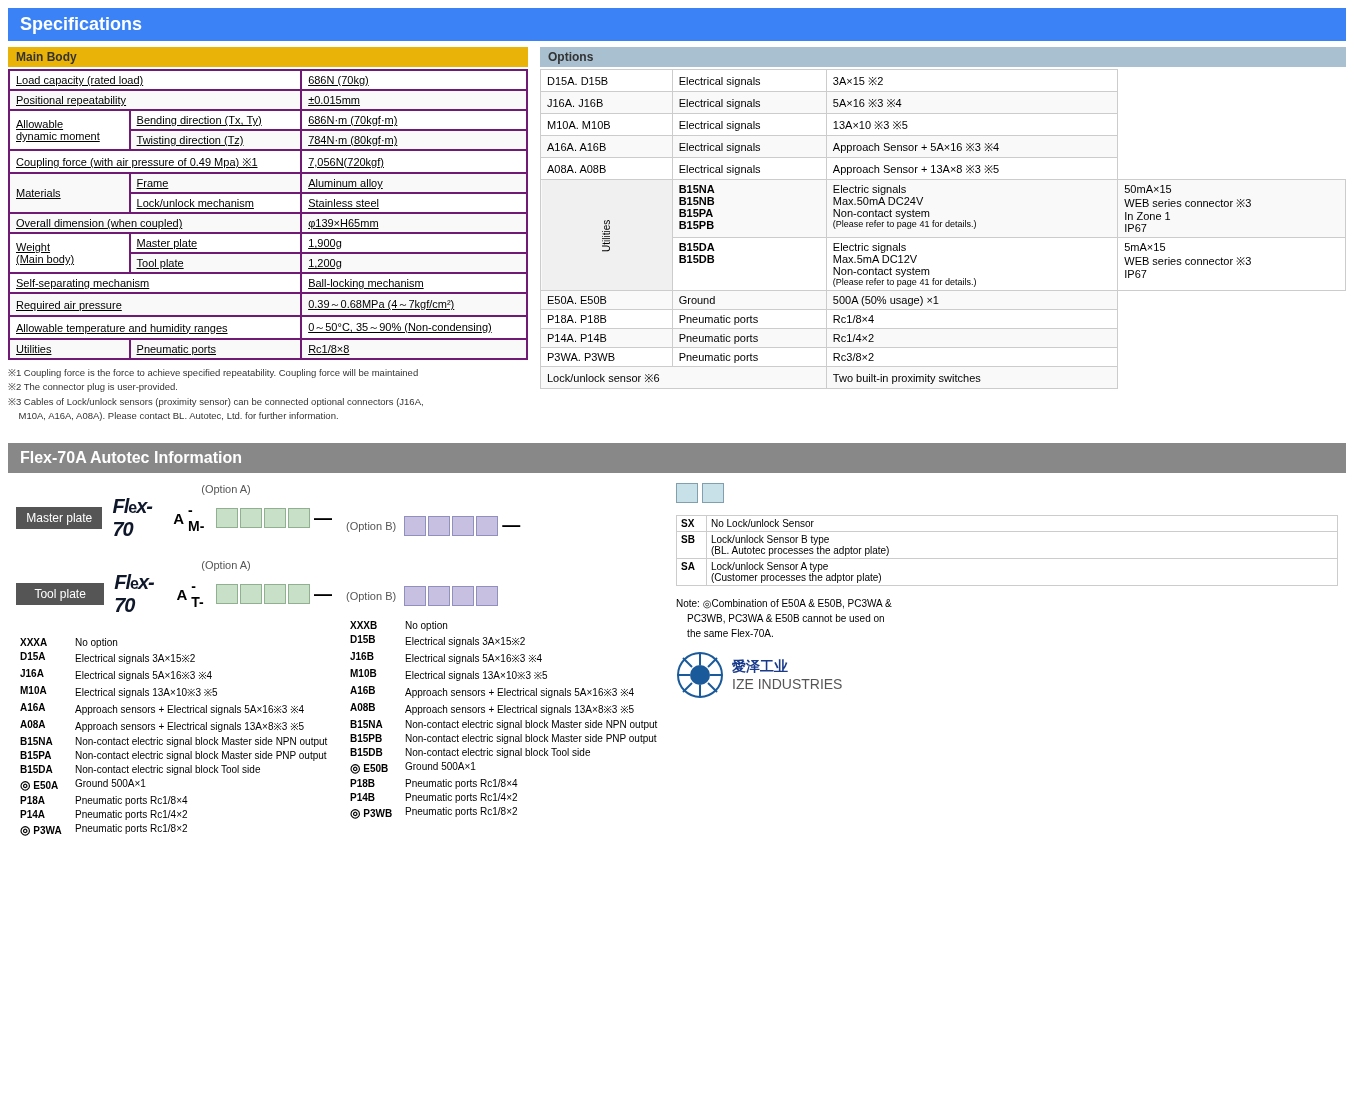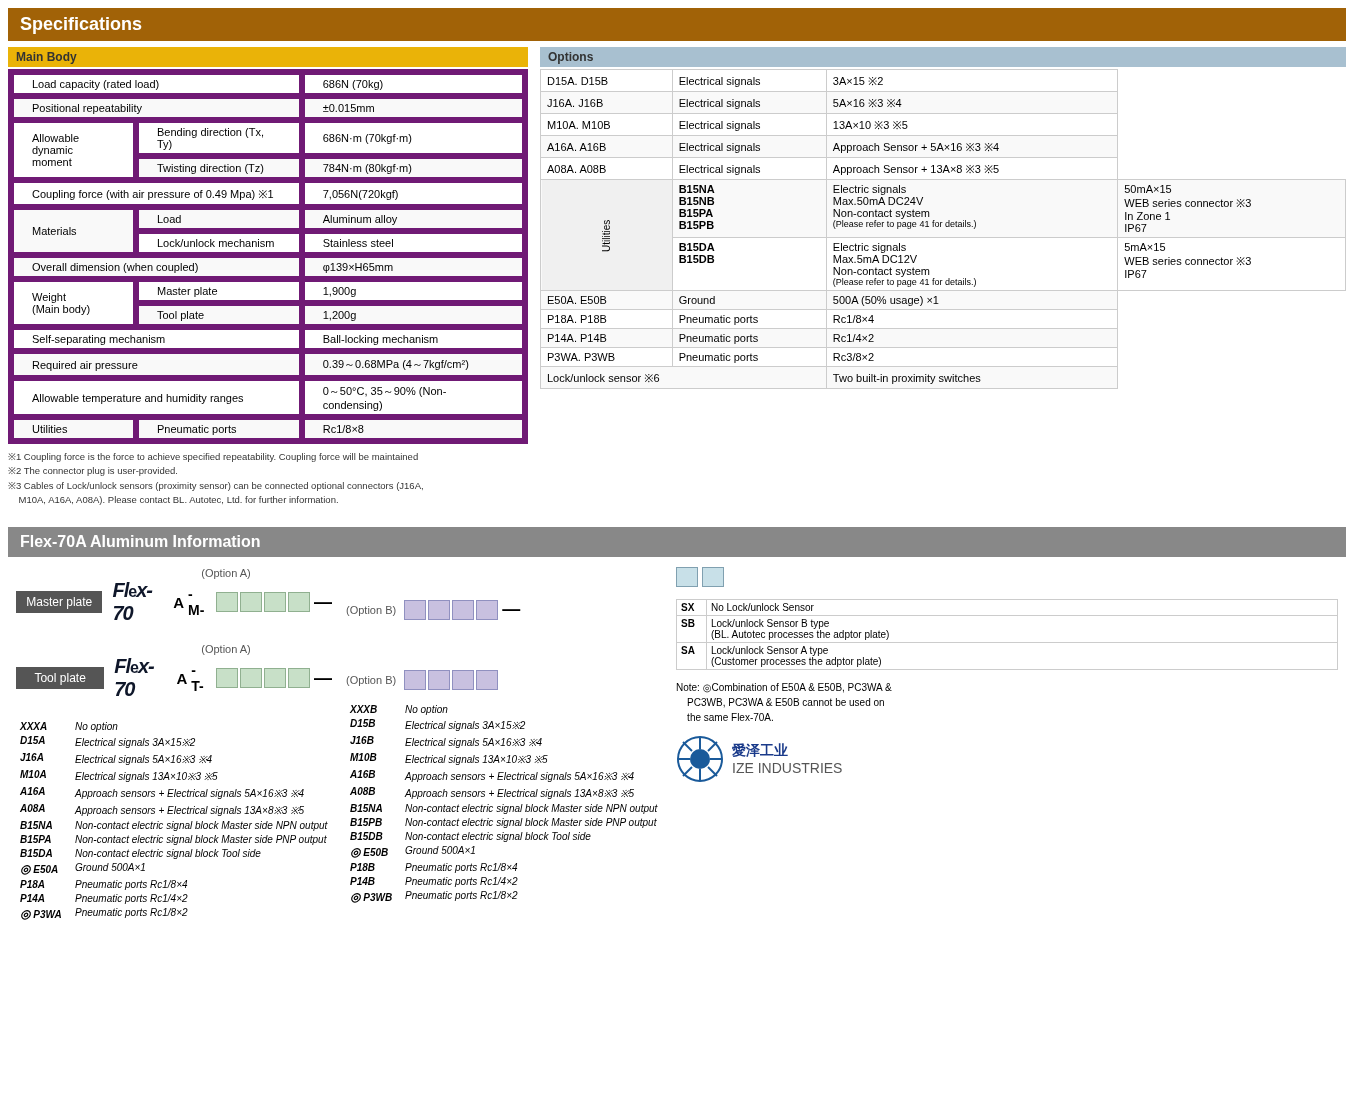--- a/index.html
+++ b/index.html
@@ -1,20 +1,20 @@
 <!DOCTYPE html>
 <html><head>
   <meta charset="utf-8">
   <style>
     * { box-sizing: border-box; margin: 0; padding: 0; }
     body { font-family: Arial, sans-serif; font-size: 11px; background: #fff; color: #000; padding: 8px; width: 1354px; }
 
     
     .spec-title-bar {
-      background: #a16207;
+      background: #3b82f6;
       color: #fff;
       font-size: 18px;
       font-weight: bold;
       padding: 6px 12px;
       margin-bottom: 6px;
     }
 
     .spec-tables-row {
       display: flex;
       gap: 12px;
@@ -41,23 +41,24 @@
       padding: 3px 8px;
       margin-bottom: 2px;
     }
 
     table.spec-table {
       width: 100%;
       border-collapse: collapse;
       font-size: 11px;
     }
     table.spec-table td {
-      border: 6px solid #701a75;
-      padding: 3px 18px;
+      border: 2px solid #701a75;
+      padding: 3px 6px;
       vertical-align: middle;
+      text-decoration: underline;
     }
     table.spec-table tr:nth-child(even) { background: #f9f9f9; }
     table.spec-table tr:nth-child(odd) { background: #fff; }
 
     .footnotes {
       font-size: 9.5px;
       margin-top: 6px;
       line-height: 1.5;
       color: #333;
     }
@@ -126,21 +127,20 @@
     .dash-sep {
       font-size: 18px;
       font-weight: bold;
       margin: 0 4px;
     }
 
     .order-options-table {
       font-size: 10px;
       width: 100%;
       border-collapse: collapse;
-      font-style: italic;
     }
     .order-options-table td {
       padding: 1.5px 4px;
       vertical-align: top;
     }
     .order-options-table td:first-child {
       font-weight: bold;
       white-space: nowrap;
       width: 55px;
     }
@@ -246,21 +246,21 @@
           <tr>
             <td>Twisting direction (Tz)</td>
             <td>784N·m (80kgf·m)</td>
           </tr>
           <tr>
             <td colspan="2">Coupling force (with air pressure of 0.49 Mpa) ※1</td>
             <td>7,056N(720kgf)</td>
           </tr>
           <tr>
             <td rowspan="2">Materials</td>
-            <td>Load</td>
+            <td>Frame</td>
             <td>Aluminum alloy</td>
           </tr>
           <tr>
             <td>Lock/unlock mechanism</td>
             <td>Stainless steel</td>
           </tr>
           <tr>
             <td colspan="2">Overall dimension (when coupled)</td>
             <td>φ139×H65mm</td>
           </tr>
@@ -392,21 +392,21 @@
             <td>Two built-in proximity switches</td>
           </tr>
         </tbody>
       </table>
     </div>
   </div>
 </div>
 
 <div class="ordering-section">
   <div class="ordering-title-bar">
-    <span>Flex-70A Aluminum Information</span>
+    <span>Flex-70A Autotec Information</span>
   </div>
 
   <div style="display:flex; gap:10px; padding: 0 8px;">
 
     <div style="flex:0 0 320px;">
 
       <div class="plate-section">
         <div style="text-align:center; font-size:11px; color:#555; margin-left:100px;">(Option A)</div>
         <div class="plate-row">
           <div class="plate-label">Master plate</div>

